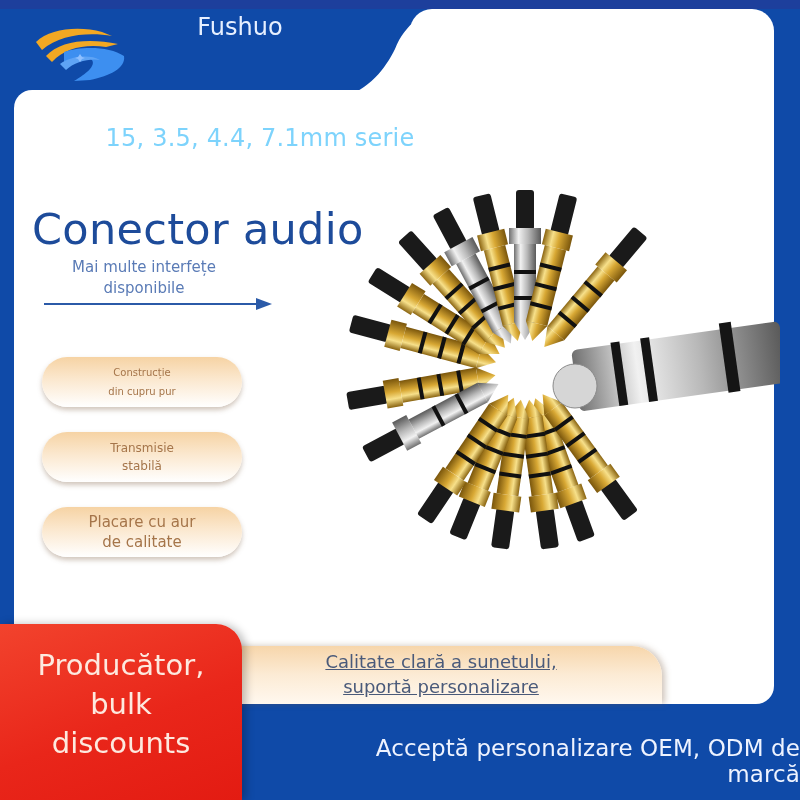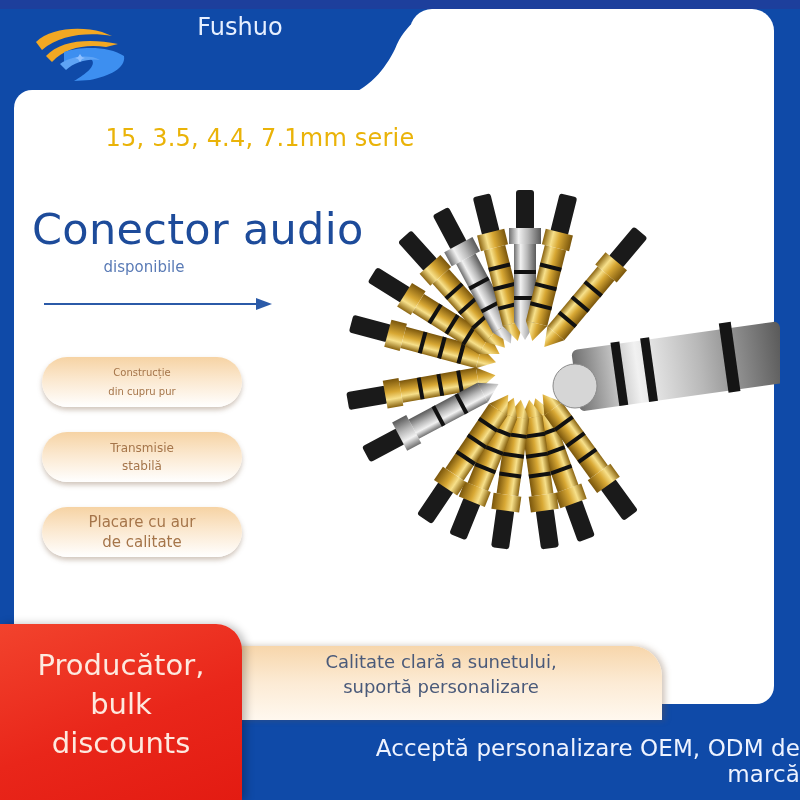--- a/index.html
+++ b/index.html
@@ -28,21 +28,21 @@
       position: absolute; left: 410px; top: 9px; width: 364px; height: 100px;
       background: #ffffff; border-radius: 22px 22px 0 0;
     }
     .panel-curve {
       position: absolute; left: 340px; top: 9px; width: 110px; height: 90px;
       background: #ffffff;
       clip-path: path('M 0 90 C 30 80, 45 60, 55 40 C 65 15, 85 0, 110 0 L 110 90 Z');
     }
     .subtitle {
       position: absolute; left: 60px; top: 124px; width: 400px;
-      color: #eab308; font-size: 24px; text-align: center; letter-spacing: 0.2px;
+      color: #7dd3fc; font-size: 24px; text-align: center; letter-spacing: 0.2px;
     }
     .headline {
       position: absolute; left: 32px; top: 180px;
       color: #1d4b9a; font-size: 43px; letter-spacing: 0.3px; margin-top: 24px;
     }
     .more-note {
       position: absolute; left: 44px; top: 257px; width: 200px;
       color: #5a7bb6; font-size: 15px; line-height: 21px; text-align: center;
     }
     .arrow {
@@ -58,26 +58,26 @@
       text-align: center; color: #a5754a;
     }
     .pill span { display: block; }
     .pill-1 { top: 357px; font-size: 10px; line-height: 19px; }
     .pill-2 { top: 432px; font-size: 12px; line-height: 18px; }
     .pill-3 { top: 507px; font-size: 15px; line-height: 20px; }
     
     .product { position: absolute; left: 250px; top: 140px; width: 530px; height: 480px; }
     
     .quality-banner {
-      position: absolute; left: 150px; top: 646px; width: 512px; height: 74px;
+      position: absolute; left: 150px; top: 646px; width: 512px; height: 58px;
       background: linear-gradient(180deg, #f7d6ab 0%, #fcebd5 50%, #fff8ef 100%);
       border-radius: 0 30px 0 0;
       box-shadow: 3px 0 6px rgba(120, 90, 60, 0.35);
       color: #4a5a7a; font-size: 18px; line-height: 25px;
-      text-align: center; padding-top: 3px; padding-left: 70px;
+      text-align: center; padding-top: 3px; padding-left: 70px; text-decoration: underline;
     }
     
     .promo {
       position: absolute; left: 0; top: 624px; width: 242px; height: 176px;
       background: linear-gradient(160deg, #f2432d 0%, #e9261a 55%, #e31b12 100%);
       border-radius: 0 26px 0 0;
       box-shadow: 4px 0 8px rgba(0,0,0,0.25);
       color: #fde9df; font-size: 29px; line-height: 39px;
       text-align: center; padding-top: 22px; 
     }
@@ -104,20 +104,21 @@
 </div>
 
 <div class="panel-curve"></div>
 <div class="panel-tab"></div>
 <div class="panel"></div>
 
 <div class="subtitle">15, 3.5, 4.4, 7.1mm serie</div>
 <div class="headline">Conector audio</div>
 
 <div class="more-note">
+  <div>Mai multe interfețe</div>
   <div>disponibile</div>
 </div>
 <svg class="arrow" viewBox="0 0 228 12">
   <line x1="0" y1="6" x2="214" y2="6" stroke="#2b5aa8" stroke-width="2"></line>
   <polygon points="212,0 228,6 212,12" fill="#2b5aa8"></polygon>
 </svg>
 
 <div class="pill pill-1">
   <div>
     <span>Construcție</span>

